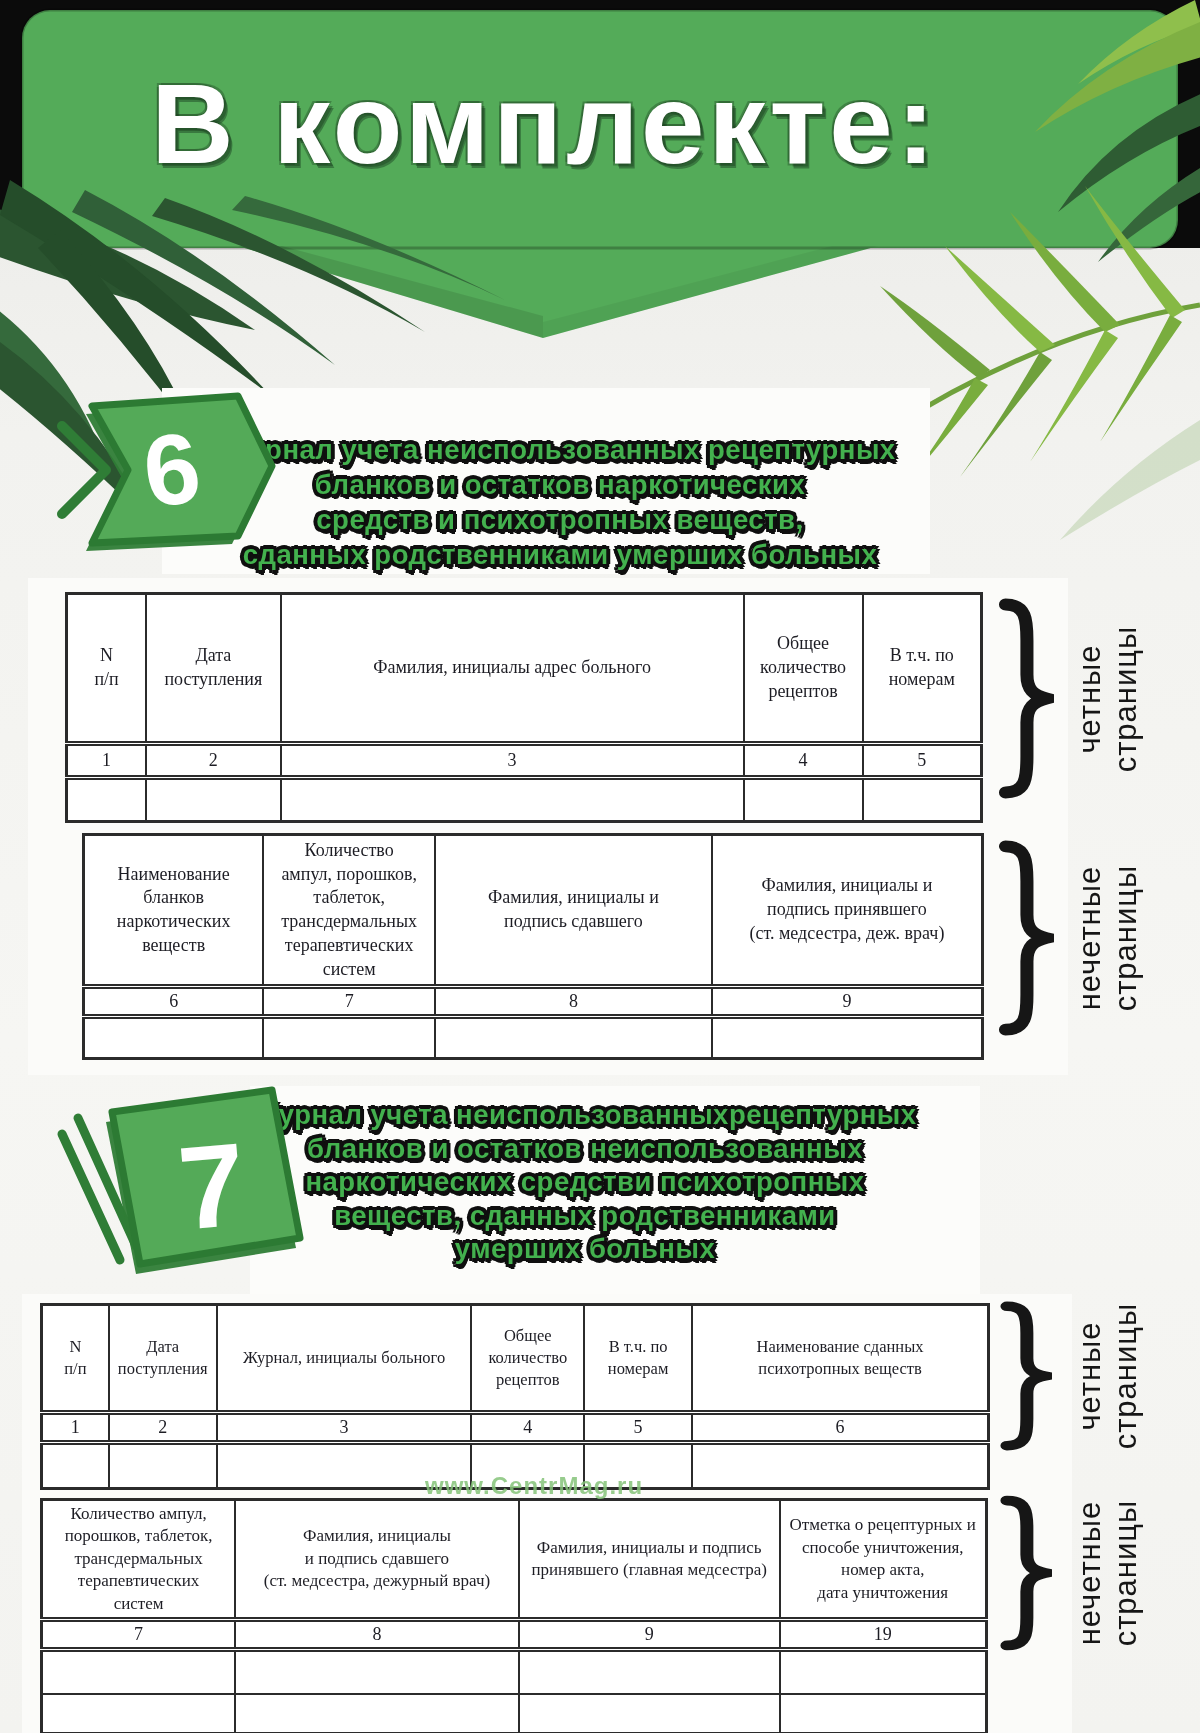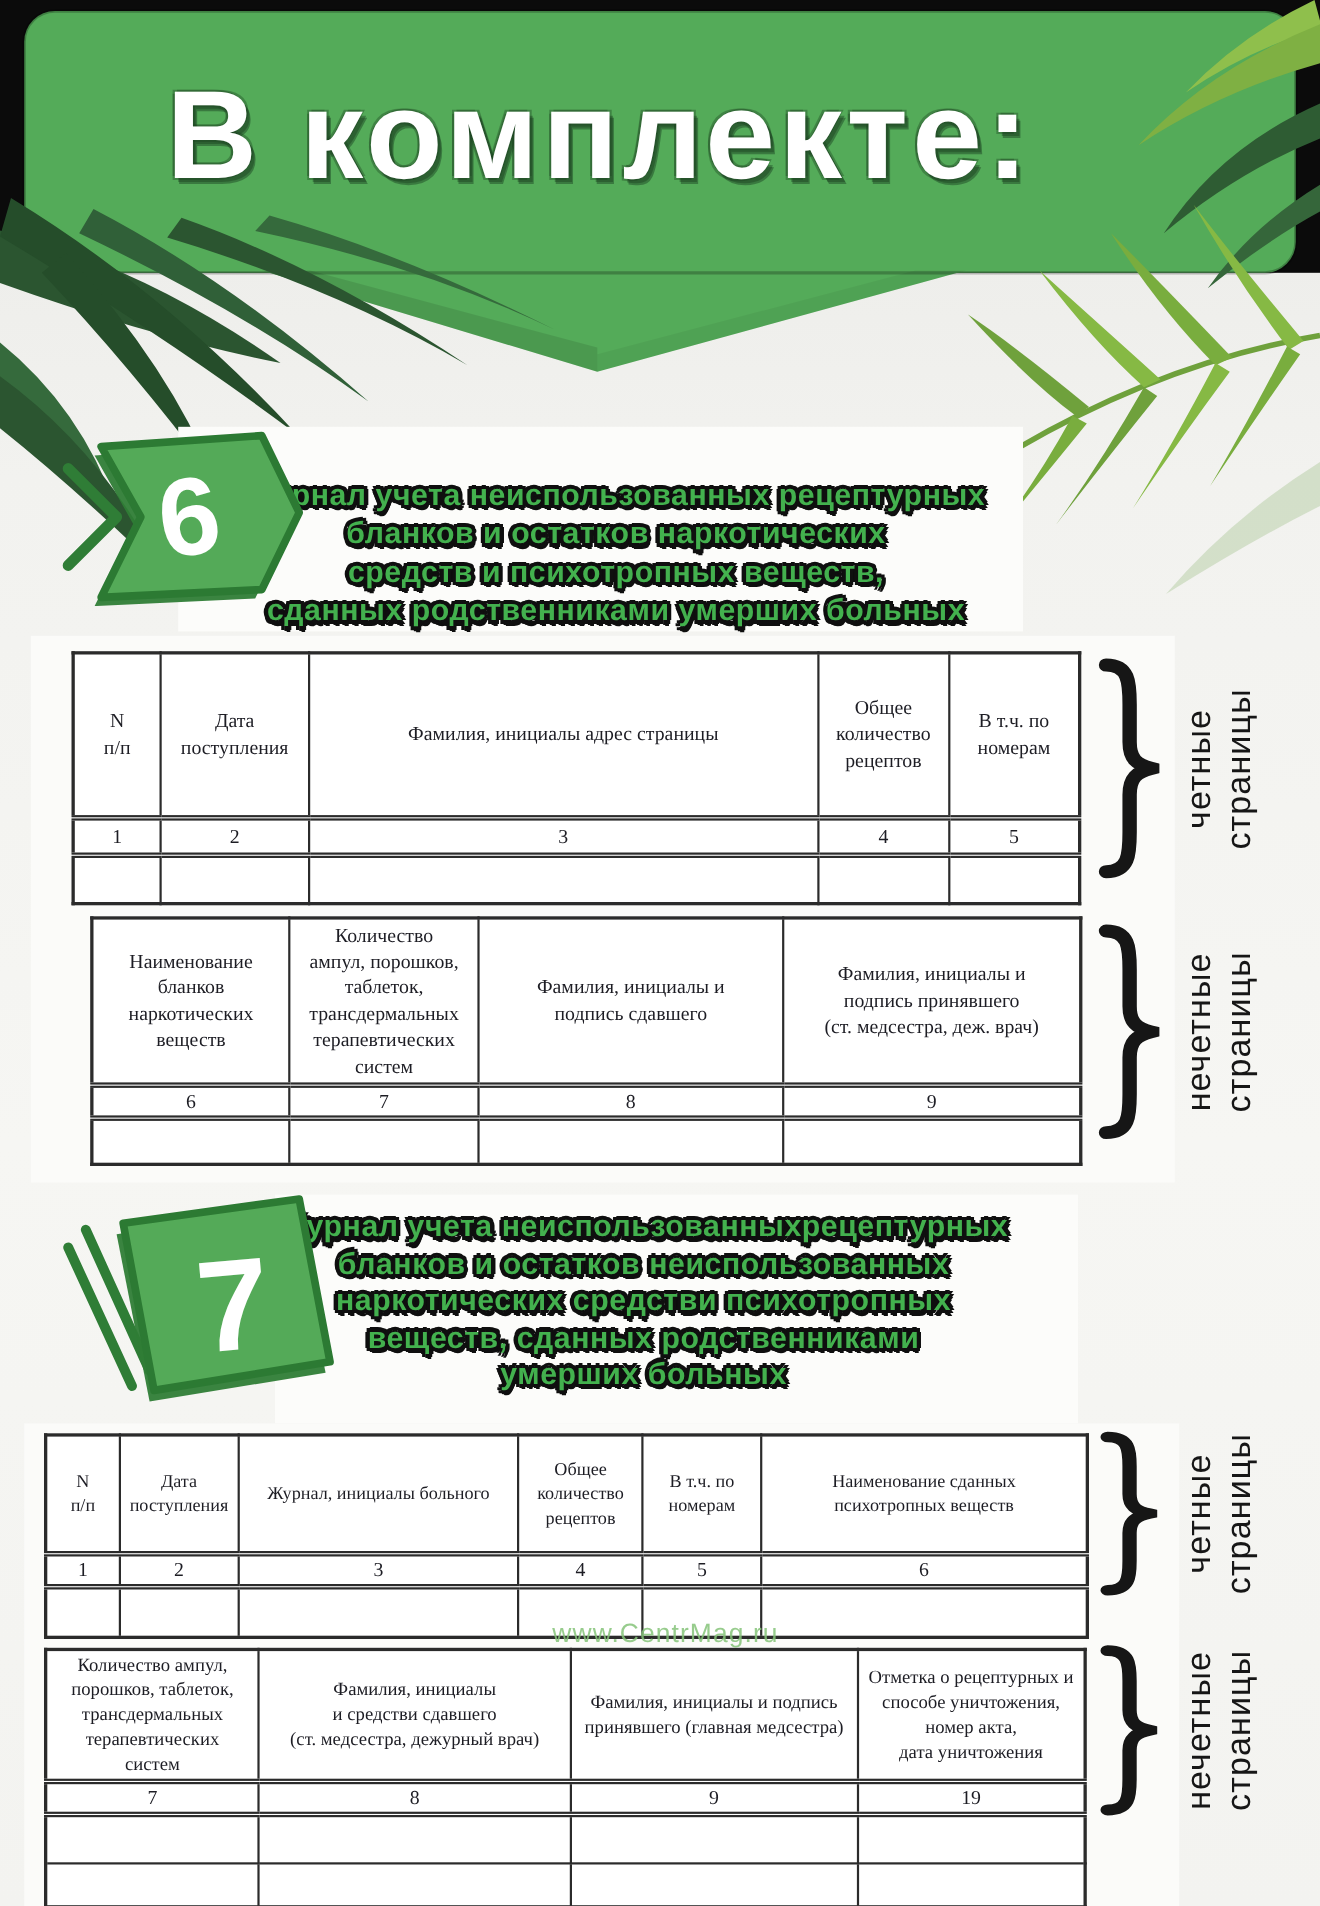--- a/index.html
+++ b/index.html
@@ -70,22 +70,22 @@
     z-index:5;display:flex;align-items:center;justify-content:center;
     color:#161616;
   }
   .side-label .rot{
     transform:rotate(-90deg);white-space:pre-line;text-align:center;
     font-size:31px;line-height:36px;font-weight:400;letter-spacing:1px;
     font-family:"Liberation Sans",sans-serif;
   }
 
   .watermark{
-    z-index:7;left:425px;top:1472px;width:360px;text-align:center;
-    font-size:24px;font-weight:normal;color:#86c47a;opacity:.85;letter-spacing:1px;
+    z-index:7;left:425px;top:1472px;width:360px;
+    font-size:24px;font-weight:bold;color:#86c47a;opacity:.85;letter-spacing:1px;
   }
 </style>
 </head>
 <body>
 
 <div class="page">
 
   <div class="abs black-band"></div>
   <svg class="abs banner-svg" width="1200" height="345" viewBox="0 0 1200 345">
     <rect x="22" y="10" width="1156" height="238" rx="28" fill="#54ab59"></rect>
@@ -153,21 +153,21 @@
         <col style="width:50.6%">
         <col style="width:13%">
         <col style="width:13%">
       </colgroup>
     <tbody>
         <tr class="hdr">
       <td>N
 п/п</td>
       <td>Дата
 поступления</td>
-      <td>Фамилия, инициалы адрес страницы</td>
+      <td>Фамилия, инициалы адрес больного</td>
       <td>Общее
 количество
 рецептов</td>
       <td>В т.ч. по
 номерам</td>
     </tr>
     <tr class="num-row">
       <td>1</td>
       <td>2</td>
       <td>3</td>
@@ -309,21 +309,21 @@
         <col style="width:21.9%">
       </colgroup>
     <tbody>
         <tr class="hdr">
       <td>Количество ампул,
 порошков, таблеток,
 трансдермальных
 терапевтических
 систем</td>
       <td>Фамилия, инициалы
-и средстви сдавшего
+и подпись сдавшего
 (ст. медсестра, дежурный врач)</td>
       <td>Фамилия, инициалы и подпись
 принявшего (главная медсестра)</td>
       <td>Отметка о рецептурных и
 способе уничтожения,
 номер акта,
 дата уничтожения</td>
     </tr>
     <tr class="num-row">
       <td>7</td>

